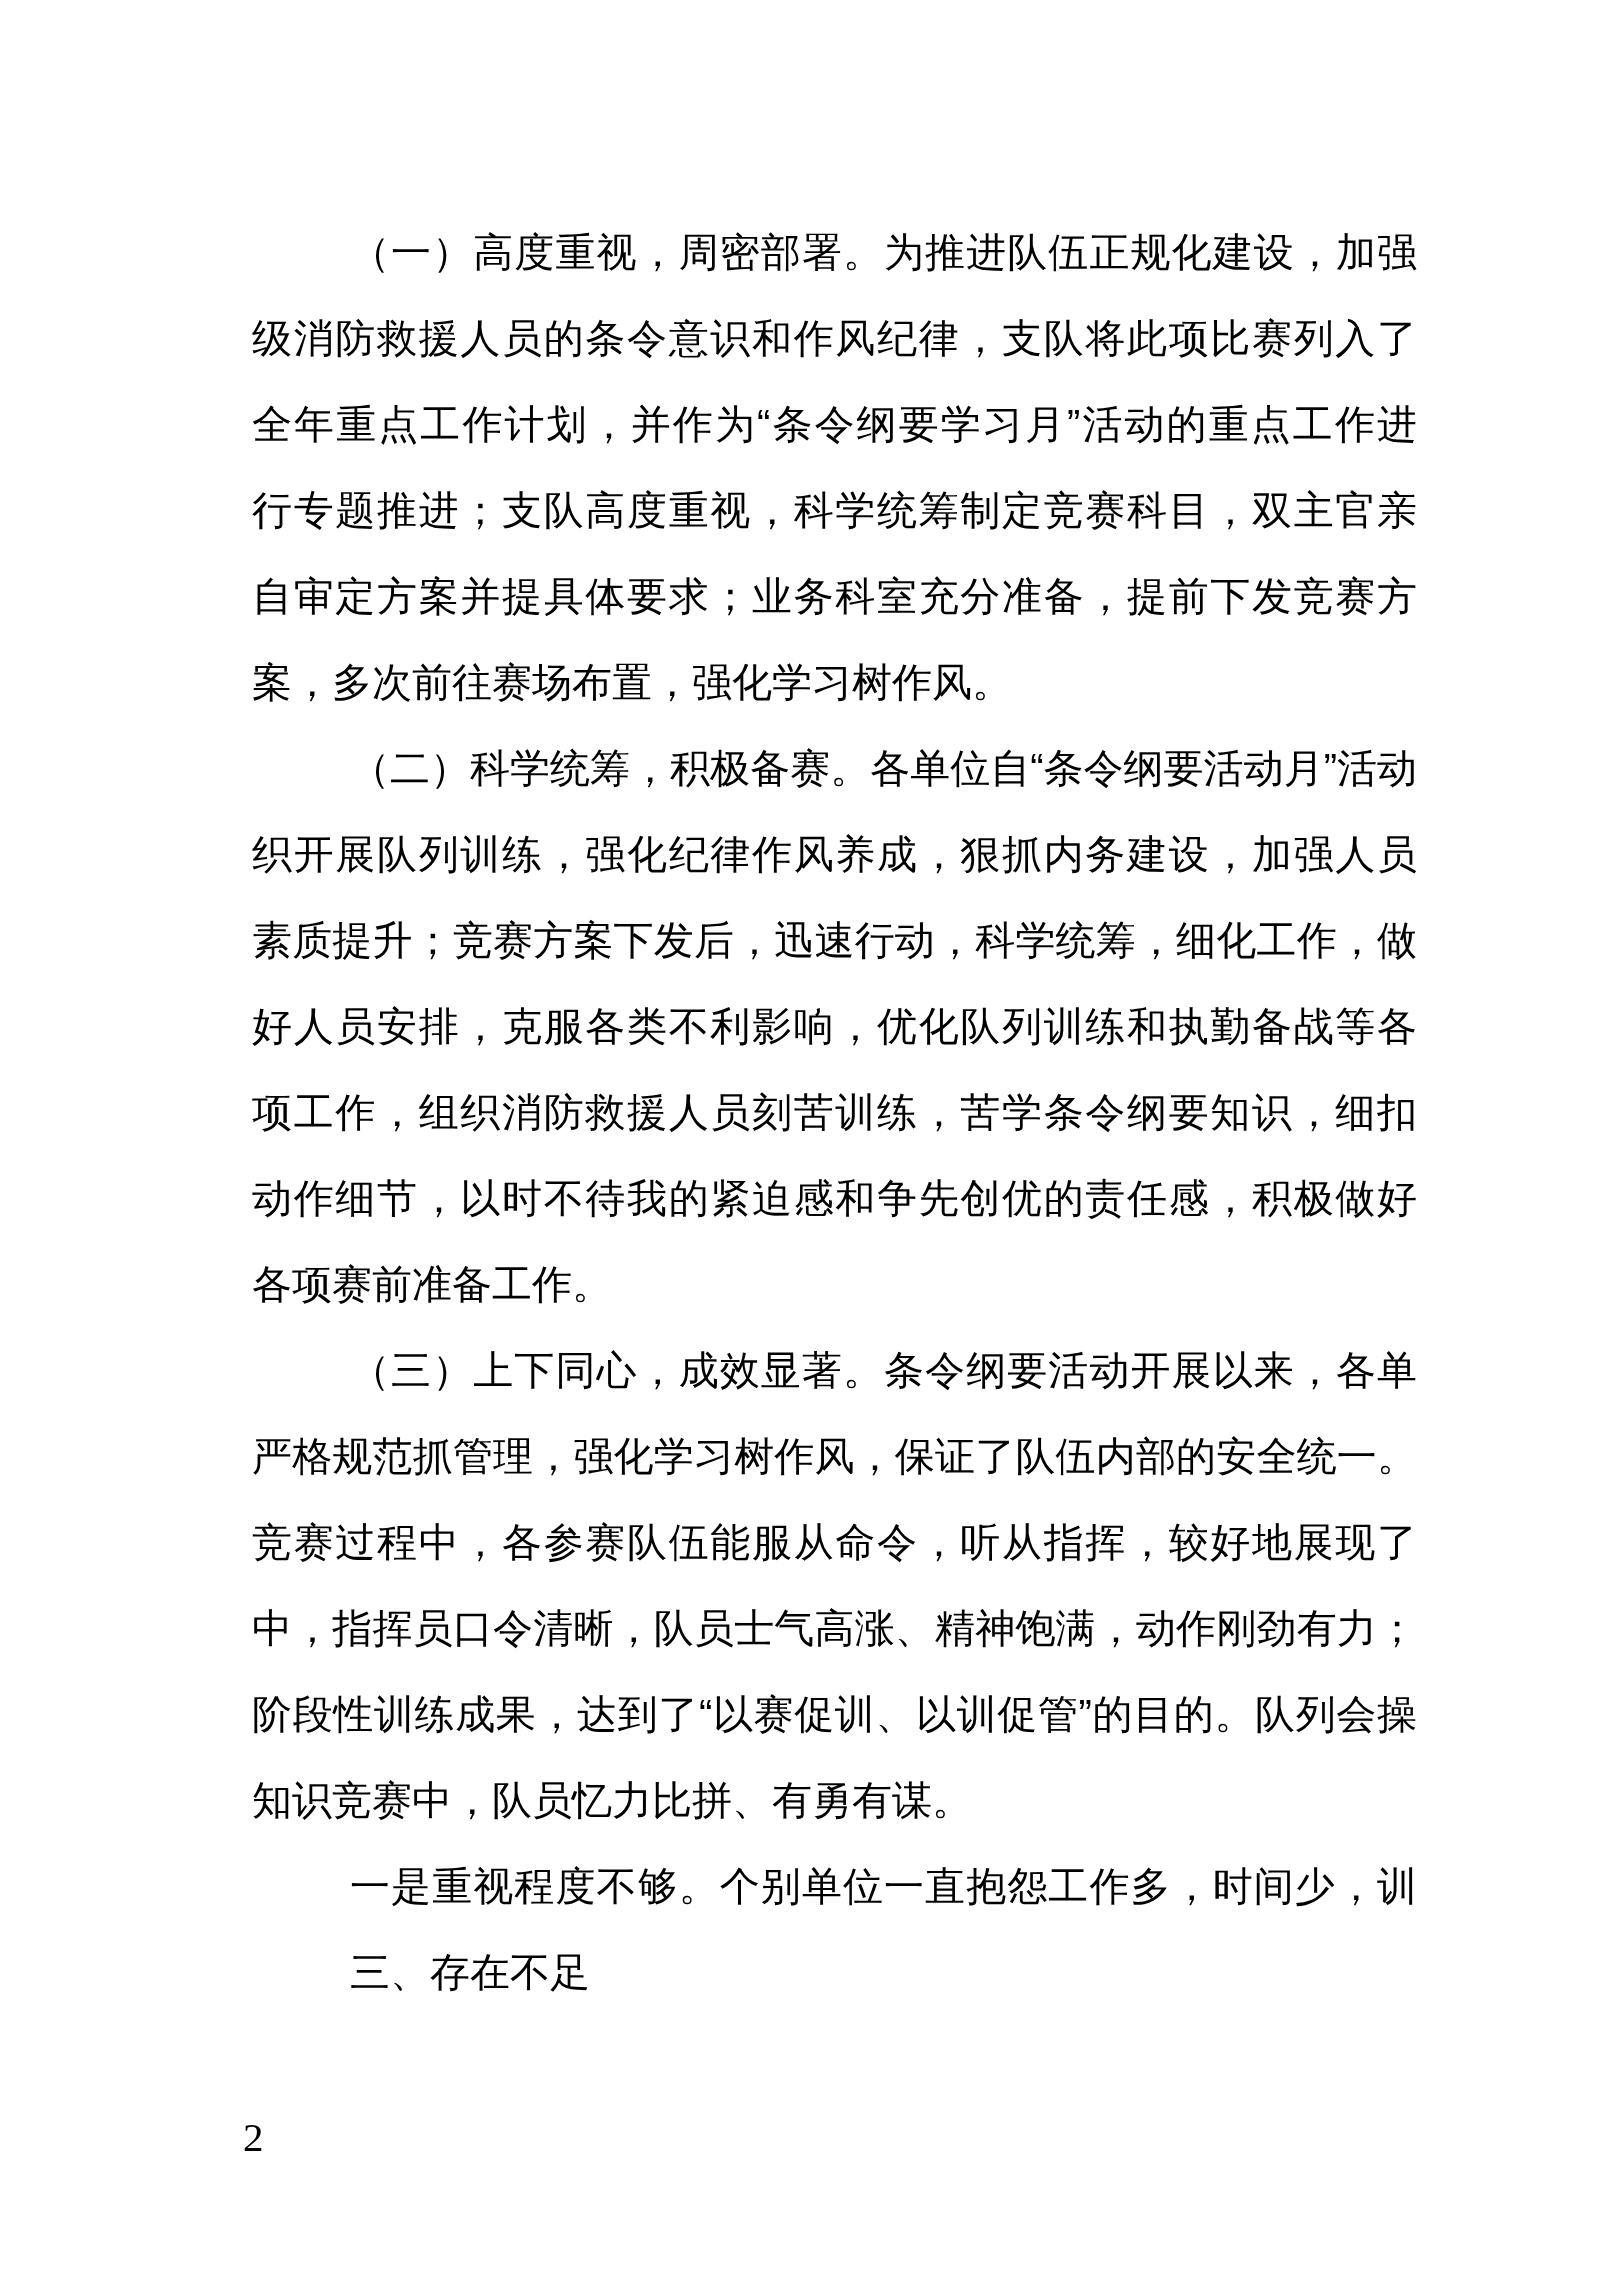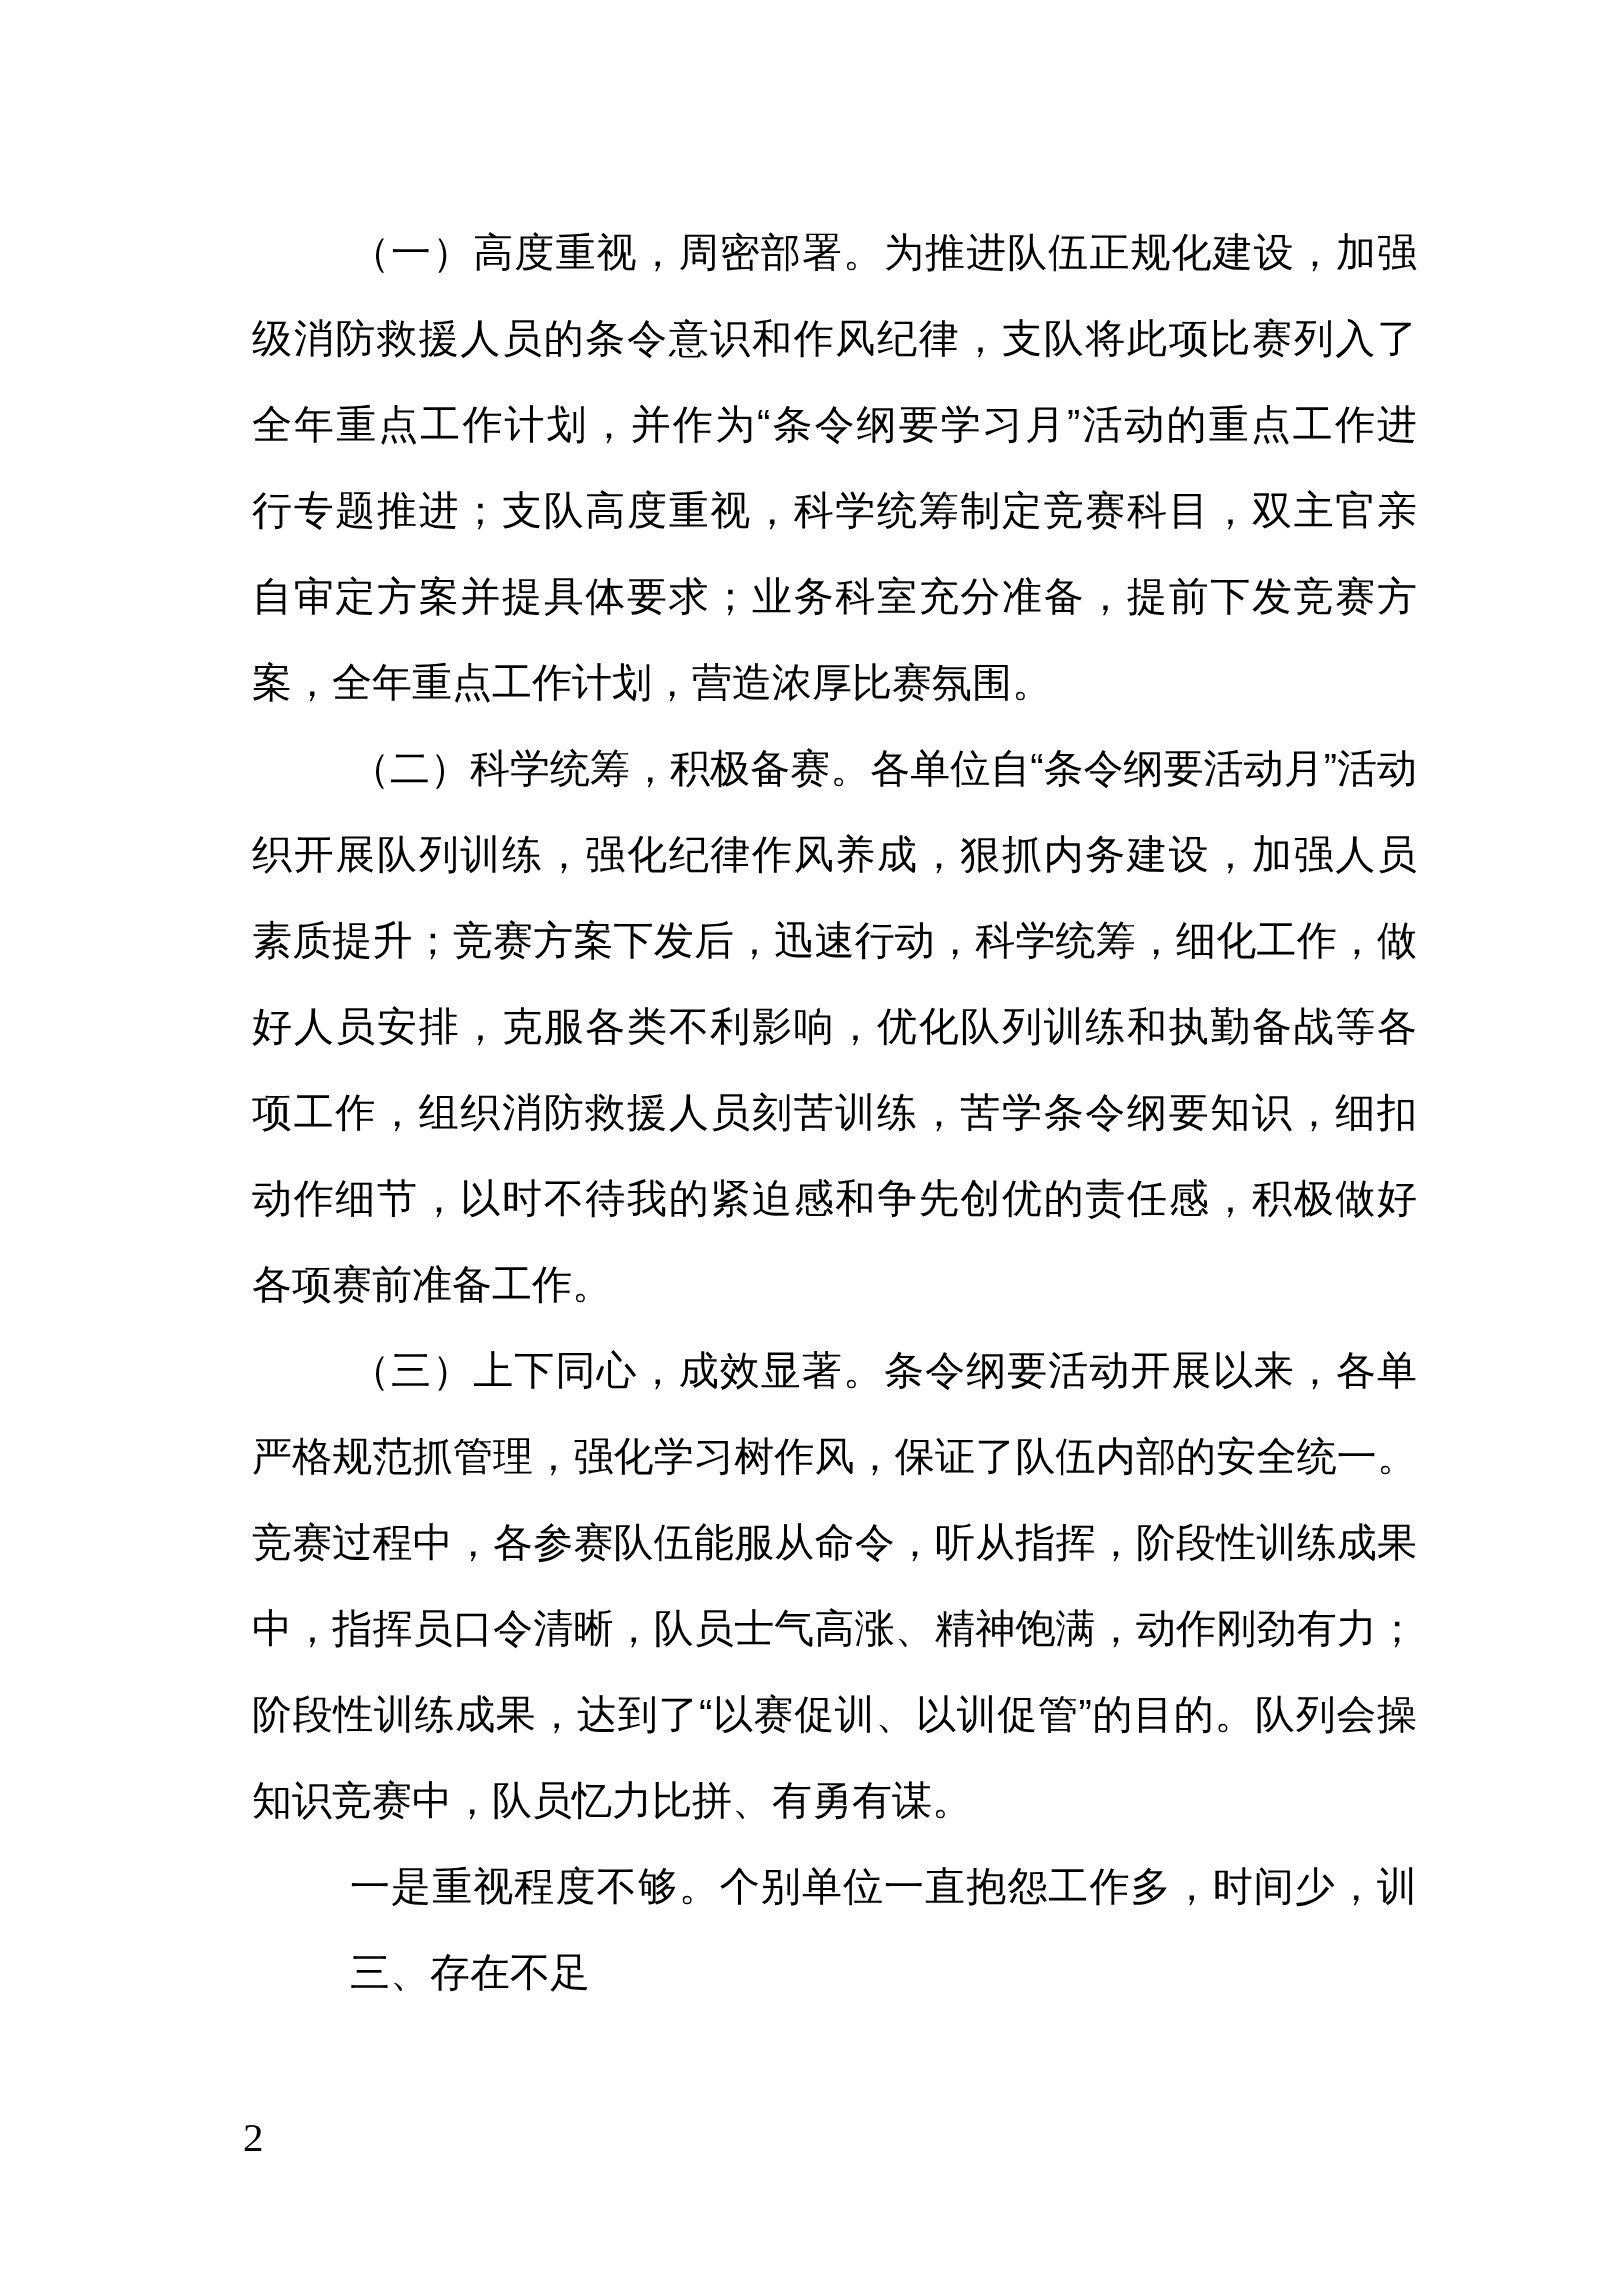--- a/index.html
+++ b/index.html
@@ -48,37 +48,37 @@
 
 <div class="page">
   <div class="content">
 
     <div class="paragraph">
       <div class="line indent">（一）高度重视，周密部署。为推进队伍正规化建设，加强各</div>
       <div class="line">级消防救援人员的条令意识和作风纪律，支队将此项比赛列入了</div>
       <div class="line">全年重点工作计划，并作为“条令纲要学习月”活动的重点工作进</div>
       <div class="line">行专题推进；支队高度重视，科学统筹制定竞赛科目，双主官亲</div>
       <div class="line">自审定方案并提具体要求；业务科室充分准备，提前下发竞赛方</div>
-      <div class="line last">案，全年重点工作计划，营造浓厚比赛氛围。</div>
+      <div class="line last">案，多次前往赛场布置，强化学习树作风。</div>
     </div>
 
     <div class="paragraph">
       <div class="line indent">（二）科学统筹，积极备赛。各单位自“条令纲要活动月”活动</div>
       <div class="line">织开展队列训练，强化纪律作风养成，狠抓内务建设，加强人员</div>
       <div class="line">素质提升；竞赛方案下发后，迅速行动，科学统筹，细化工作，做</div>
       <div class="line">好人员安排，克服各类不利影响，优化队列训练和执勤备战等各</div>
       <div class="line">项工作，组织消防救援人员刻苦训练，苦学条令纲要知识，细扣</div>
       <div class="line">动作细节，以时不待我的紧迫感和争先创优的责任感，积极做好</div>
       <div class="line last">各项赛前准备工作。</div>
     </div>
 
     <div class="paragraph">
       <div class="line indent">（三）上下同心，成效显著。条令纲要活动开展以来，各单位</div>
       <div class="line">严格规范抓管理，强化学习树作风，保证了队伍内部的安全统一。</div>
-      <div class="line">竞赛过程中，各参赛队伍能服从命令，听从指挥，阶段性训练成果</div>
+      <div class="line">竞赛过程中，各参赛队伍能服从命令，听从指挥，较好地展现了</div>
       <div class="line">中，指挥员口令清晰，队员士气高涨、精神饱满，动作刚劲有力；</div>
       <div class="line">阶段性训练成果，达到了“以赛促训、以训促管”的目的。队列会操</div>
       <div class="line last">知识竞赛中，队员忆力比拼、有勇有谋。</div>
     </div>
 
     <div class="paragraph">
       <div class="line indent">一是重视程度不够。个别单位一直抱怨工作多，时间少，训</div>
     </div>
 
     <div class="paragraph">

